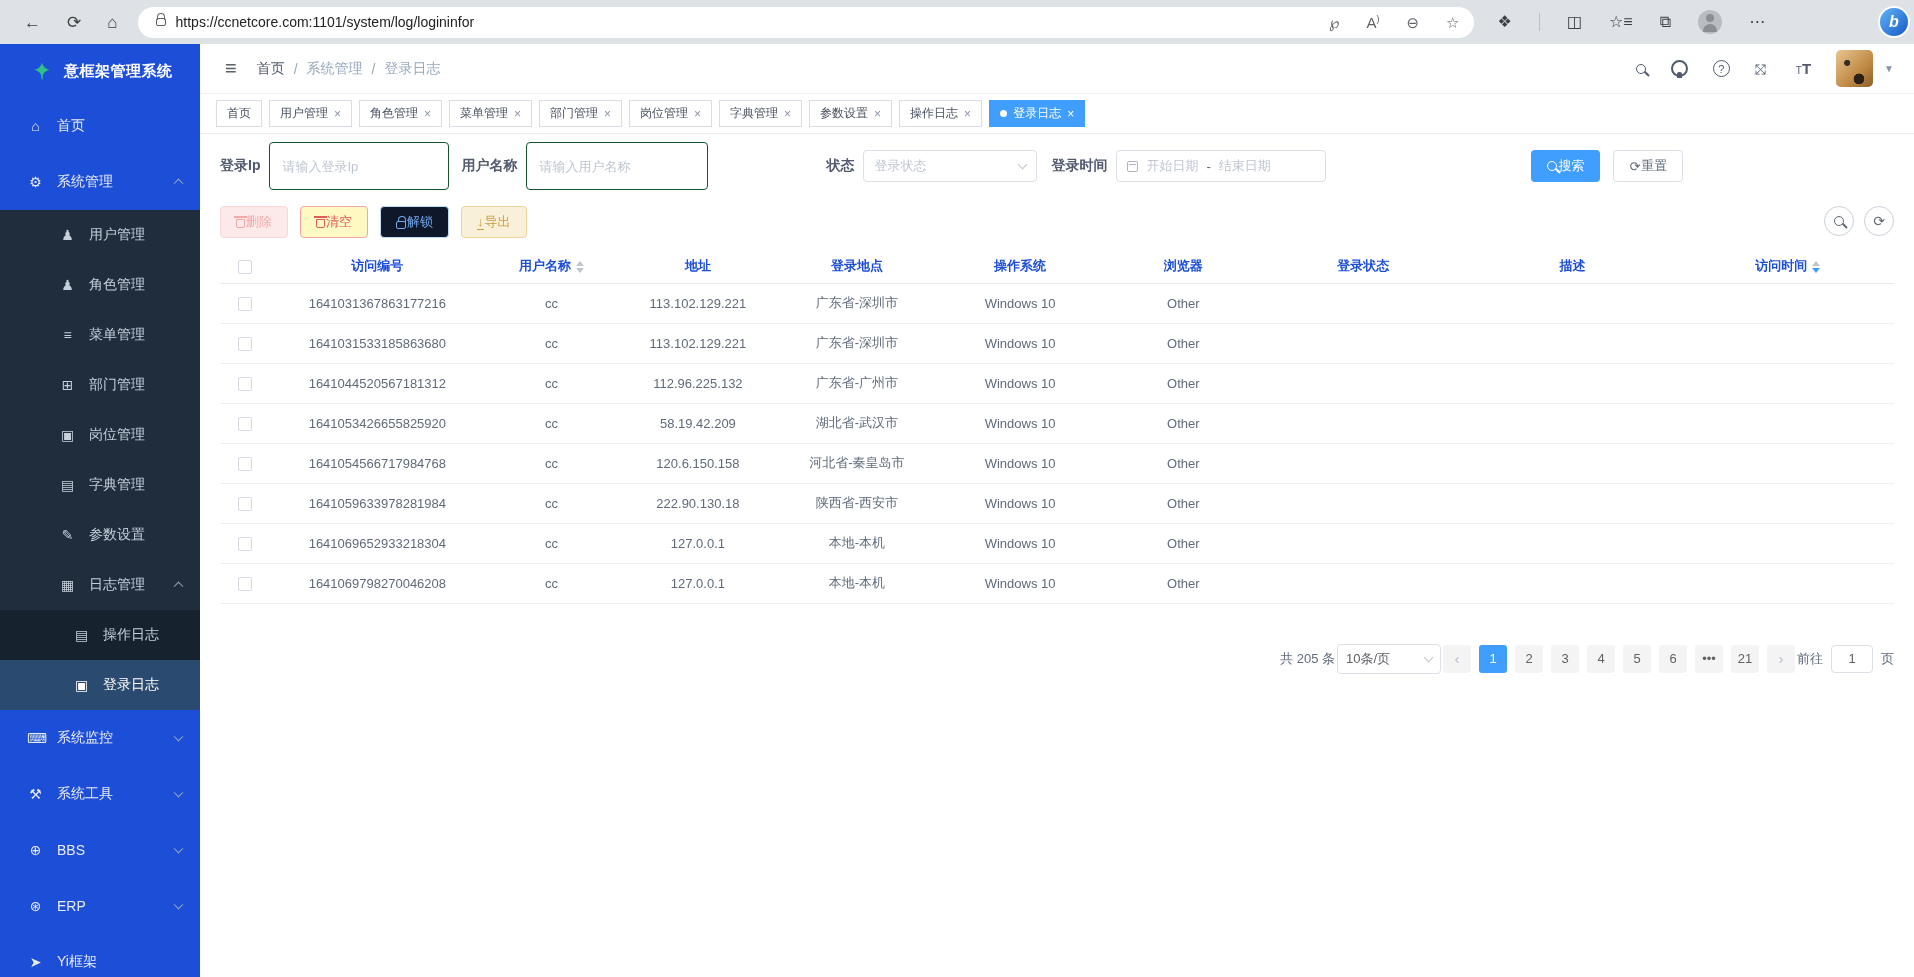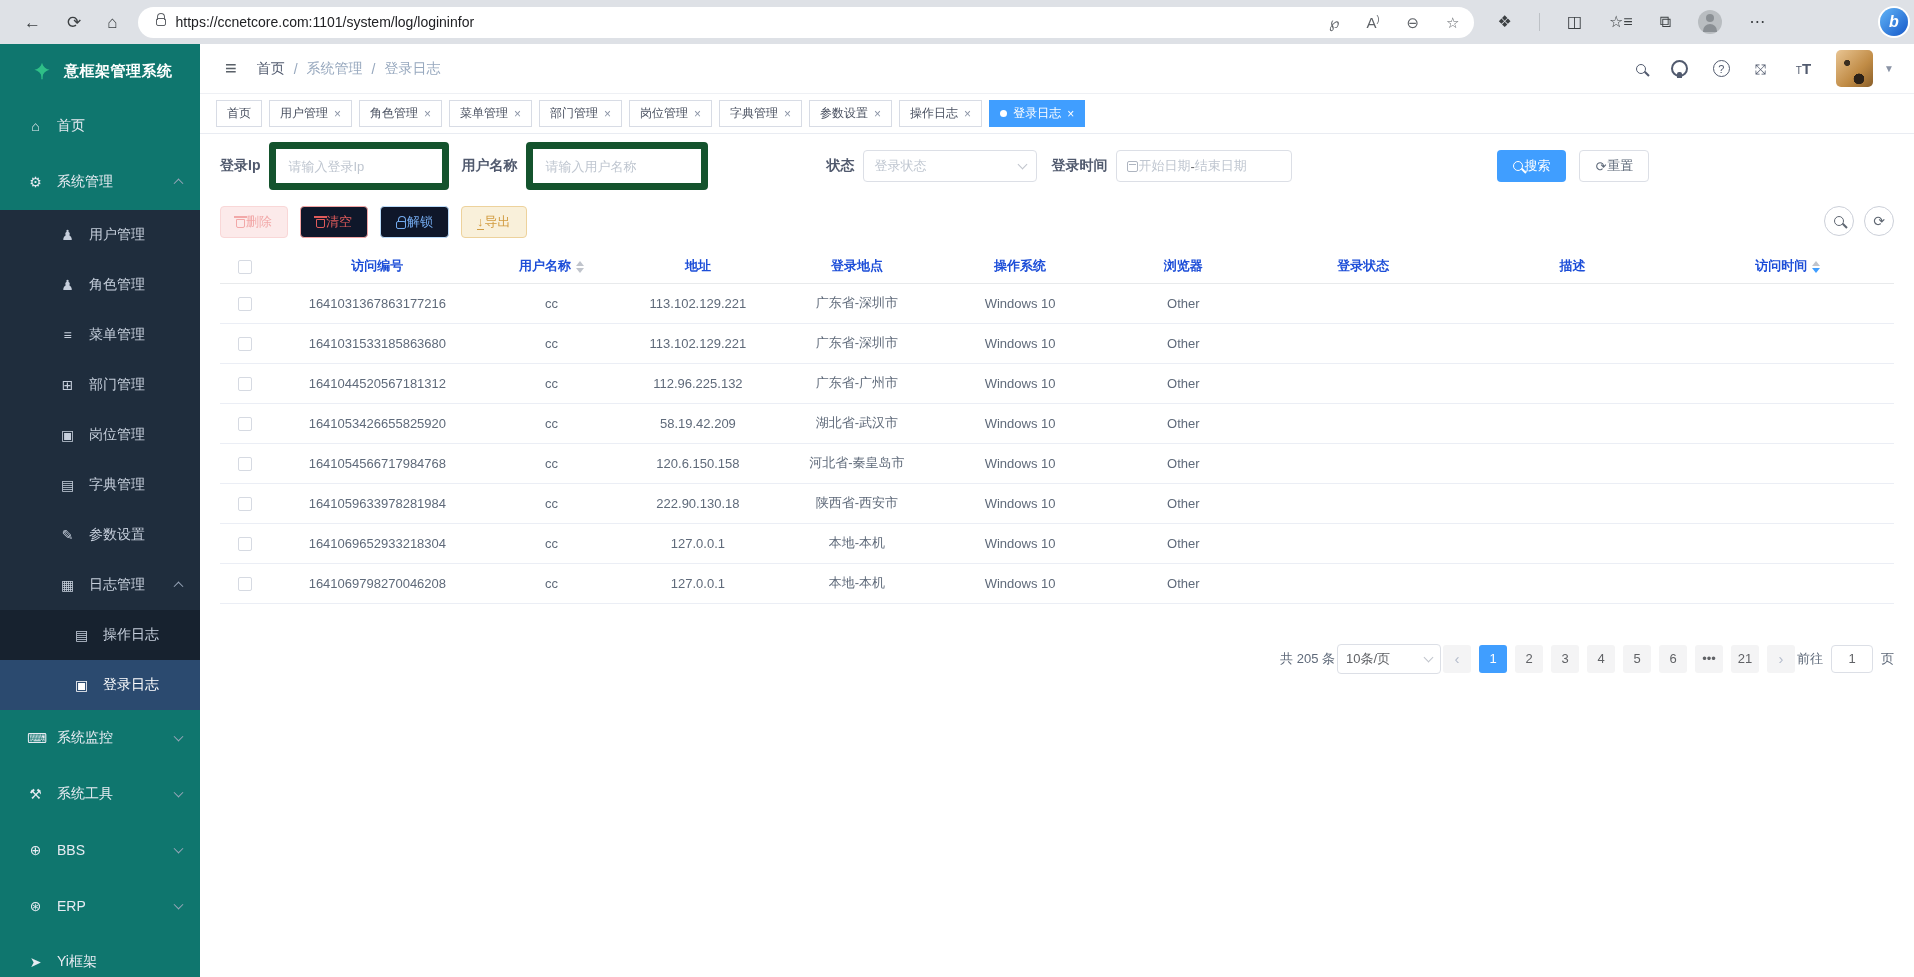--- a/index.html
+++ b/index.html
@@ -19,21 +19,21 @@
   .chromeicons{display:flex;gap:27px;align-items:center;margin-left:24px;color:#3c4043;font-size:16px}
   .vdiv{width:1px;height:18px;background:#bdc1c6}
   .personcirc{width:24px;height:24px;border-radius:50%;background:#b9bdc1;position:relative;overflow:hidden}
   .personcirc::before{content:"";position:absolute;width:8px;height:8px;border-radius:50%;background:#8a8f94;left:8px;top:4px}
   .personcirc::after{content:"";position:absolute;width:14px;height:8px;border-radius:7px 7px 0 0;background:#8a8f94;left:5px;top:14px}
   .bing{position:absolute;right:6px;top:8px;width:28px;height:28px;border-radius:50%;
     background:linear-gradient(135deg,#62b5f7,#1558c9);color:#fff;font-weight:bold;font-style:italic;
     display:flex;align-items:center;justify-content:center;font-size:16px;box-shadow:0 0 0 2px #fff}
   
   .app{display:flex;height:933px}
-  .sidebar{width:200px;flex:0 0 200px;background:#0f766e;overflow:hidden}
+  .sidebar{width:200px;flex:0 0 200px;background:#1d4ed8;overflow:hidden}
   .logo{height:54px;display:flex;align-items:center;padding-left:32px;gap:12px;color:#fff;
     font-weight:bold;font-size:15px;letter-spacing:.5px}
   .leaf{width:20px;height:20px;flex:0 0 20px}
   .mi{display:flex;align-items:center;height:56px;padding-left:27px;font-size:14px;color:#e7ebf2;
     position:relative;cursor:pointer;white-space:nowrap}
   .mi.l2{height:50px;padding-left:59px;background:#1f2d3d;color:#c6cfdc}
   .mi.l3{height:50px;padding-left:73px;background:#17222f;color:#c6cfdc}
   .mi.active{background:#2b4a6f;color:#fff}
   .sico{width:17px;margin-right:13px;font-size:14px;text-align:center;flex:0 0 17px}
   .marrow{position:absolute;right:18px;top:50%;width:7px;height:7px;border-right:1.5px solid #9aa7ba;
@@ -68,37 +68,37 @@
     background:#fff;font-size:12px;color:#495060;cursor:pointer;white-space:nowrap}
   .tag .x{font-size:12px;color:#8a93a5}
   .tag.active{background:#409eff;border-color:#409eff;color:#fff}
   .tag.active .x{color:#fff}
   .tag .dot{width:7px;height:7px;border-radius:50%;background:#fff}
   
   .content{flex:1;padding:0 20px;position:relative}
   .frow{display:flex;align-items:center;margin-top:16px;height:32px;font-size:14px;color:#515a6e}
   .fg{display:flex;align-items:center}
   .flabel{font-weight:bold;margin-right:9px;white-space:nowrap}
-  input.fi{height:48px;border:7px solid #14532d;border-radius:4px;padding:12px 12px;font-size:13px;color:#606266;outline:none}
+  input.fi{height:48px;border:1px solid #14532d;border-radius:4px;padding:12px 12px;font-size:13px;color:#606266;outline:none}
   input.fi::placeholder{color:#bfc6d0}
   .selbox,.datebox{height:32px;border:1px solid #dcdfe6;border-radius:4px;display:flex;align-items:center;
     padding:0 10px;font-size:13px;color:#bfc6d0;background:#fff;cursor:pointer}
   .selbox{width:174px;justify-content:space-between}
   .chev{width:7px;height:7px;border-right:1.4px solid #c0c4cc;border-bottom:1.4px solid #c0c4cc;
     transform:rotate(45deg);margin-top:-3px}
-  .datebox{width:176px;}
+  .datebox{width:210px;gap:8px}
   .ical{display:inline-block;width:11px;height:11px;border:1.3px solid #aeb5c0;border-radius:2px;position:relative}
   .ical::before{content:"";position:absolute;left:1px;right:1px;top:2px;height:1.3px;background:#aeb5c0}
   .btn{height:32px;border-radius:4px;font-size:13px;display:flex;align-items:center;gap:1px;padding:0 15px;
     cursor:pointer;border:1px solid transparent;white-space:nowrap}
   .btn.primary{background:#409eff;color:#fff}
   .btn.plain{background:#fff;border-color:#dcdfe6;color:#5f6a7a}
   .arow{margin-top:24px;display:flex;gap:12px;position:relative}
   .btn.del{background:#fceaea;border-color:#f9d7d7;color:#f2a8a8}
-  .btn.clear{background:#0f172a;border-color:#f3a5a5;color:#e05b5b}
+  .btn.clear{background:#fef9c3;border-color:#f3a5a5;color:#e05b5b}
   .btn.unlock{background:#0f172a;border-color:#bcdcfa;color:#74abef}
   .btn.export{background:#f9f0da;border-color:#edd29c;color:#d19b3f}
   .itrash{display:inline-block;width:9px;height:9px;border:1.3px solid currentColor;border-radius:0 0 2px 2px;position:relative;margin-top:3px}
   .itrash::before{content:"";position:absolute;top:-4px;left:-3px;width:13px;height:1.6px;background:currentColor}
   .ilock2{display:inline-block;width:10px;height:8px;border:1.3px solid currentColor;border-radius:2px;position:relative;margin-top:5px}
   .ilock2::before{content:"";position:absolute;width:6px;height:5px;border:1.3px solid currentColor;border-bottom:none;
     border-radius:4px 4px 0 0;top:-6px;left:1px}
   .idl{border-bottom:1.6px solid currentColor;line-height:1;padding-bottom:1px;font-size:13px}
   .circbtns{position:absolute;right:0;top:0;display:flex;gap:10px}
   .cbtn{width:30px;height:30px;border-radius:50%;border:1px solid #ccd0d9;background:#fff;display:flex;

